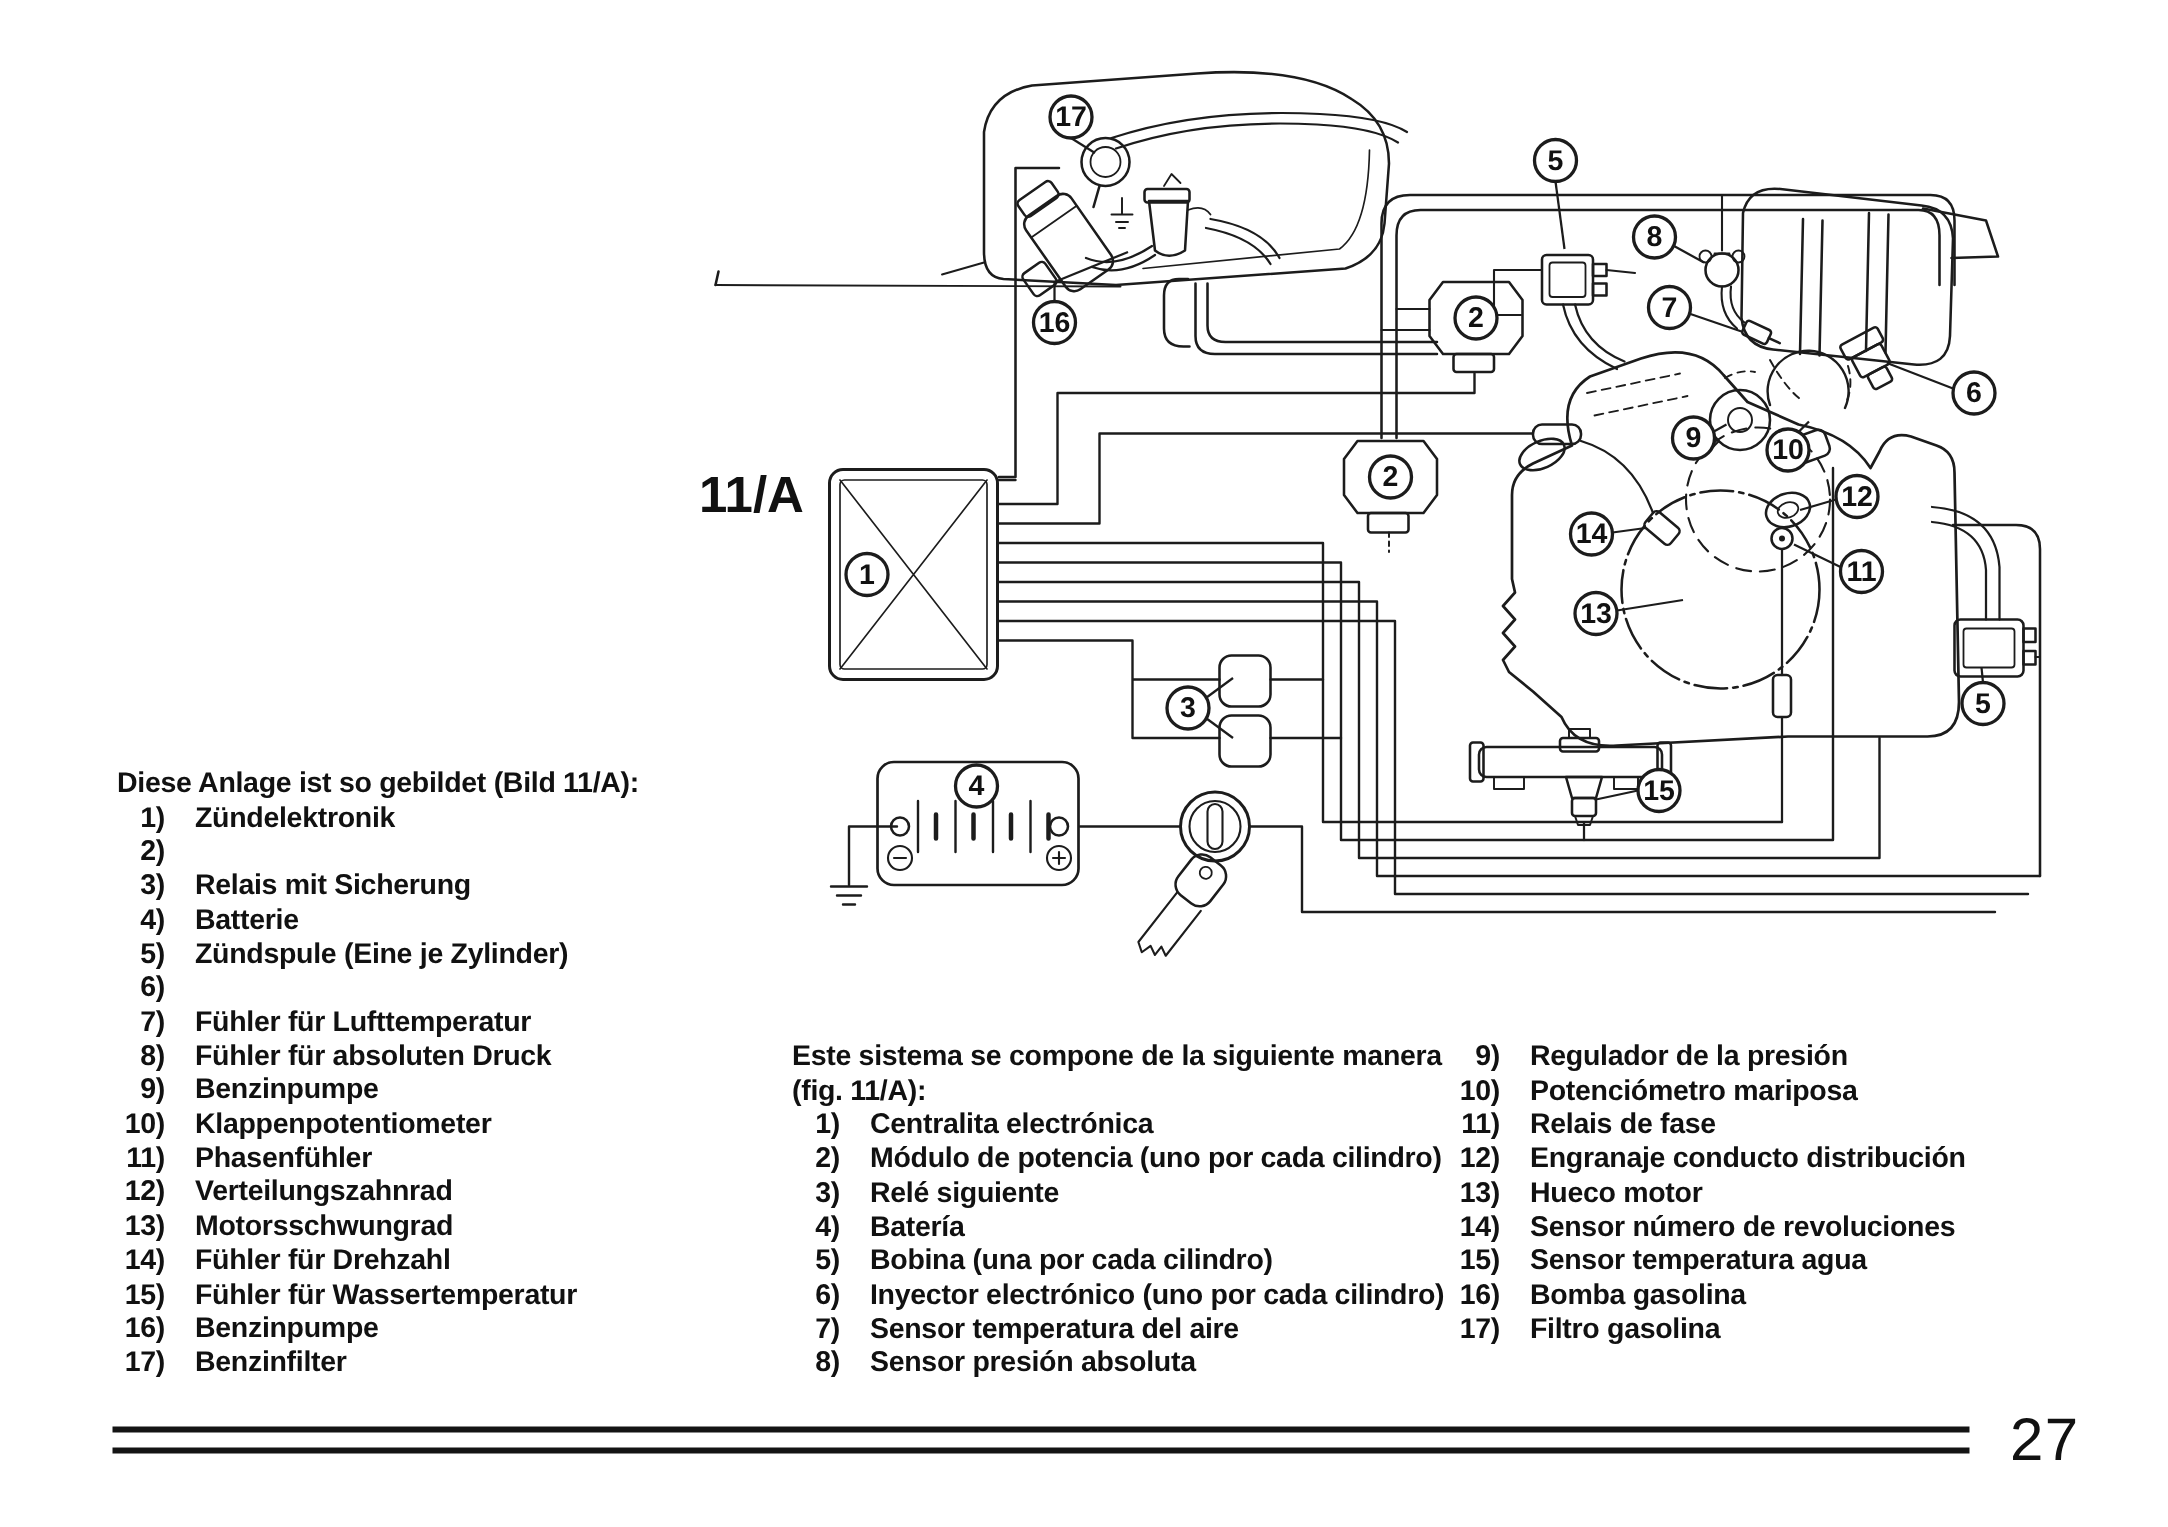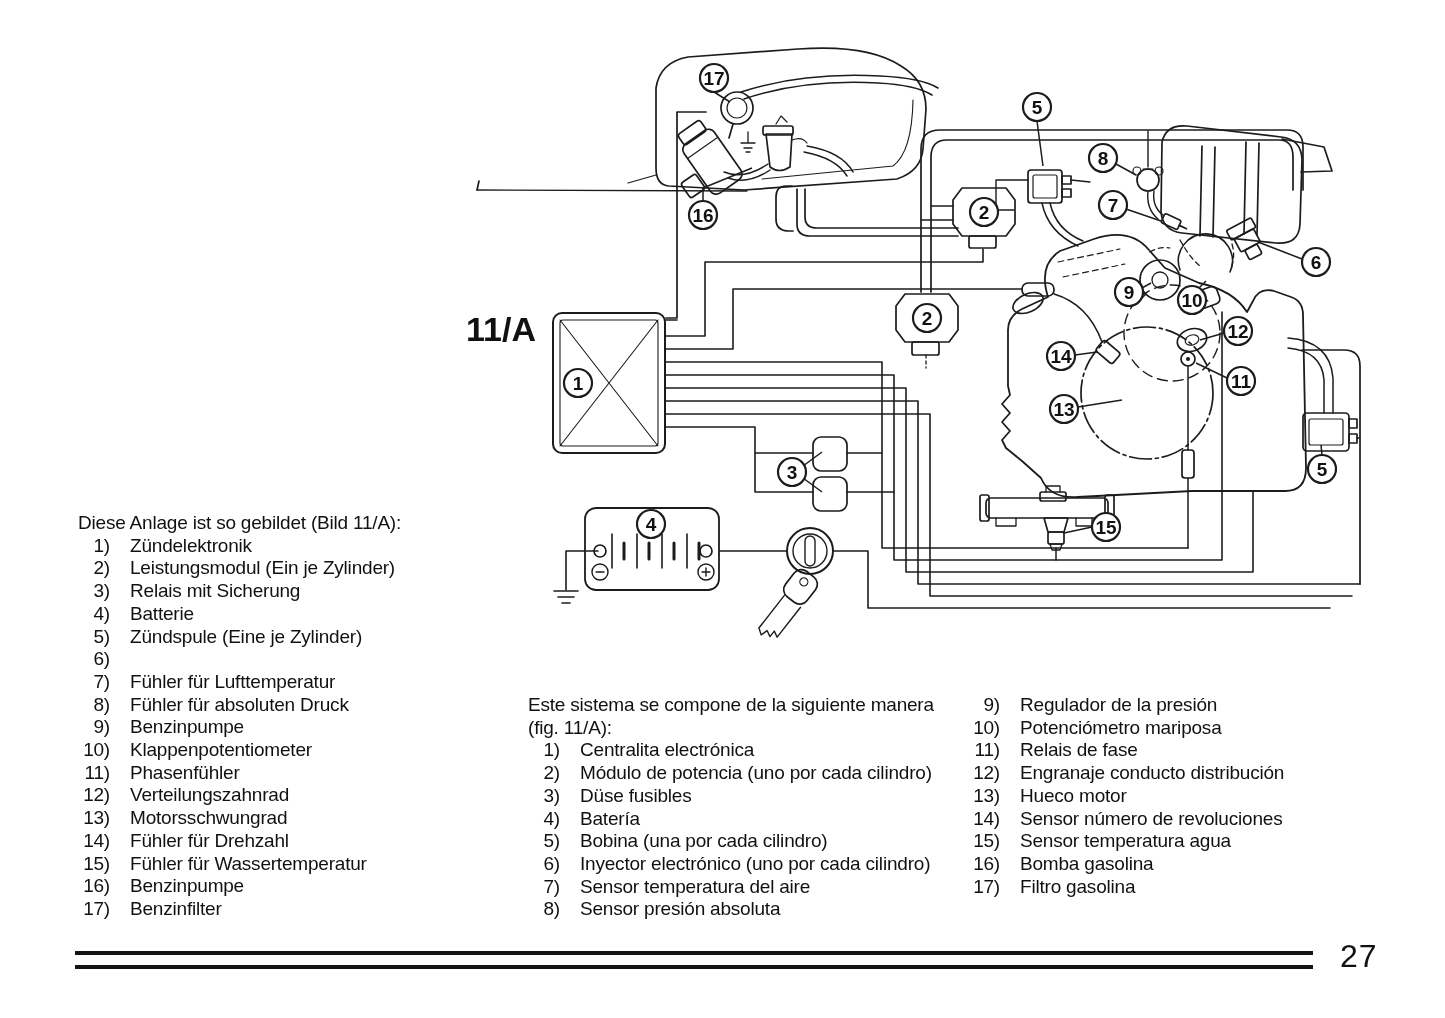--- a/index.html
+++ b/index.html
@@ -2,28 +2,28 @@
 <html><head>
 <meta charset="utf-8">
 <style>
   html,body{margin:0;padding:0;}
   body{
     width:1445px;height:1018px;position:relative;background:#ffffff;
     font-family:"Liberation Sans", sans-serif;color:#111;overflow:hidden;
   }
   .page{position:absolute;inset:0;}
   svg text{font-family:"Liberation Sans", sans-serif;}
-  .col{position:absolute;font-size:19px;line-height:22.7px;letter-spacing:-0.2px;}
+  .col{position:absolute;font-size:19px;line-height:22.7px;letter-spacing:-0.2px;font-weight:bold;}
   .col .header{white-space:nowrap;}
   .row{display:flex;white-space:nowrap;}
   .num{flex:none;text-align:right;width:32px;}
   .col-es2 .num{width:38px;}
   .txt{margin-left:20px;}
   .rule{position:absolute;left:75px;width:1238px;height:4px;background:#141414;}
-  .pagenum{position:absolute;left:1340px;top:938px;font-size:32px;letter-spacing:1px;}
+  .pagenum{position:absolute;left:1340px;top:938px;font-size:40px;letter-spacing:1px;}
 </style>
 </head>
 <body>
 
 <div class="page">
 
   <svg width="1445" height="660" viewBox="0 0 1445 660">
     <g stroke="#1c1c1c" fill="none" stroke-width="1.7" stroke-linecap="round" stroke-linejoin="round">
 
       <g>
@@ -303,21 +303,20 @@
   
   <div class="col" style="left:78px;top:512px;">
     <div class="header">Diese Anlage ist so gebildet (Bild 11/A):</div>
     <div>
         <div class="row">
           <span class="num">1)</span>
           <span class="txt">Zündelektronik</span>
         </div>
         <div class="row">
           <span class="num">2)</span>
-          <span class="txt">Leistungsmodul (Ein je Zylinder)</span>
         </div>
         <div class="row">
           <span class="num">3)</span>
           <span class="txt">Relais mit Sicherung</span>
         </div>
         <div class="row">
           <span class="num">4)</span>
           <span class="txt">Batterie</span>
         </div>
         <div class="row">
@@ -382,21 +381,21 @@
         <div class="row">
           <span class="num">1)</span>
           <span class="txt">Centralita electrónica</span>
         </div>
         <div class="row">
           <span class="num">2)</span>
           <span class="txt">Módulo de potencia (uno por cada cilindro)</span>
         </div>
         <div class="row">
           <span class="num">3)</span>
-          <span class="txt">Düse fusibles</span>
+          <span class="txt">Relé siguiente</span>
         </div>
         <div class="row">
           <span class="num">4)</span>
           <span class="txt">Batería</span>
         </div>
         <div class="row">
           <span class="num">5)</span>
           <span class="txt">Bobina (una por cada cilindro)</span>
         </div>
         <div class="row">

